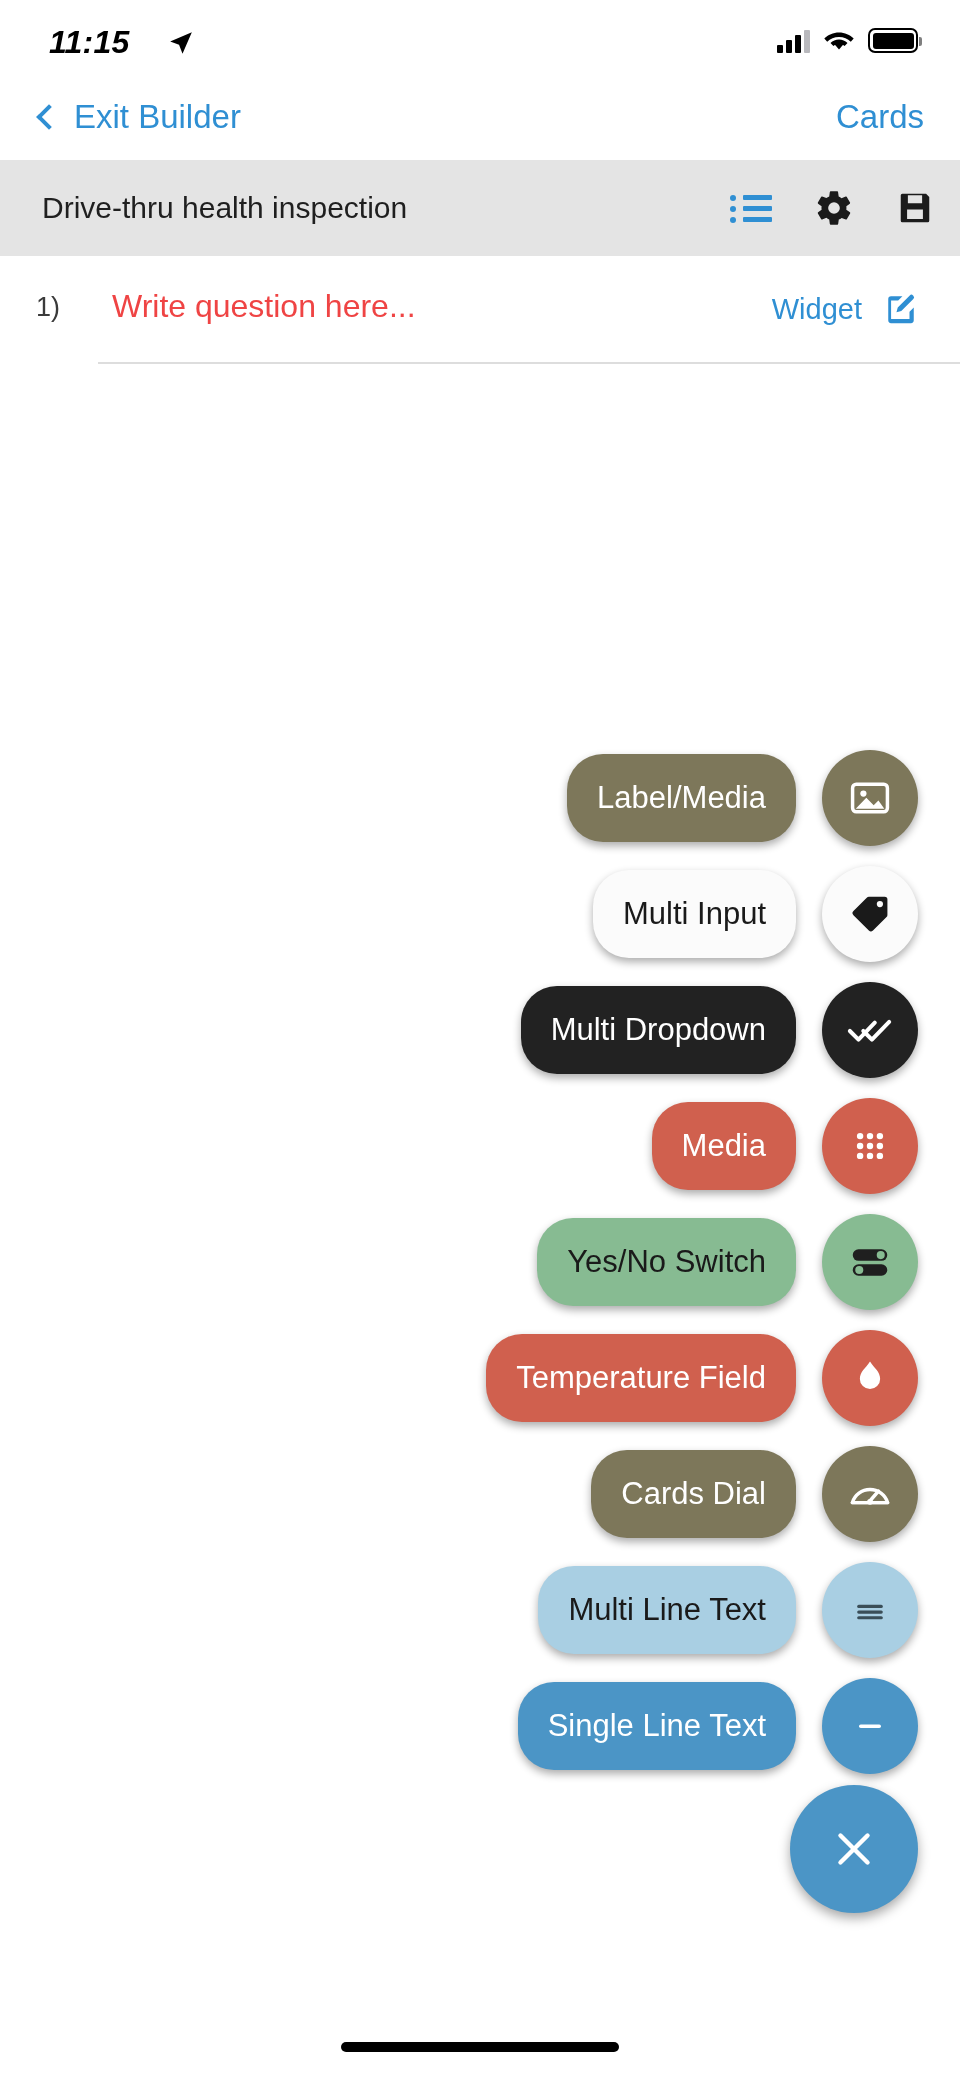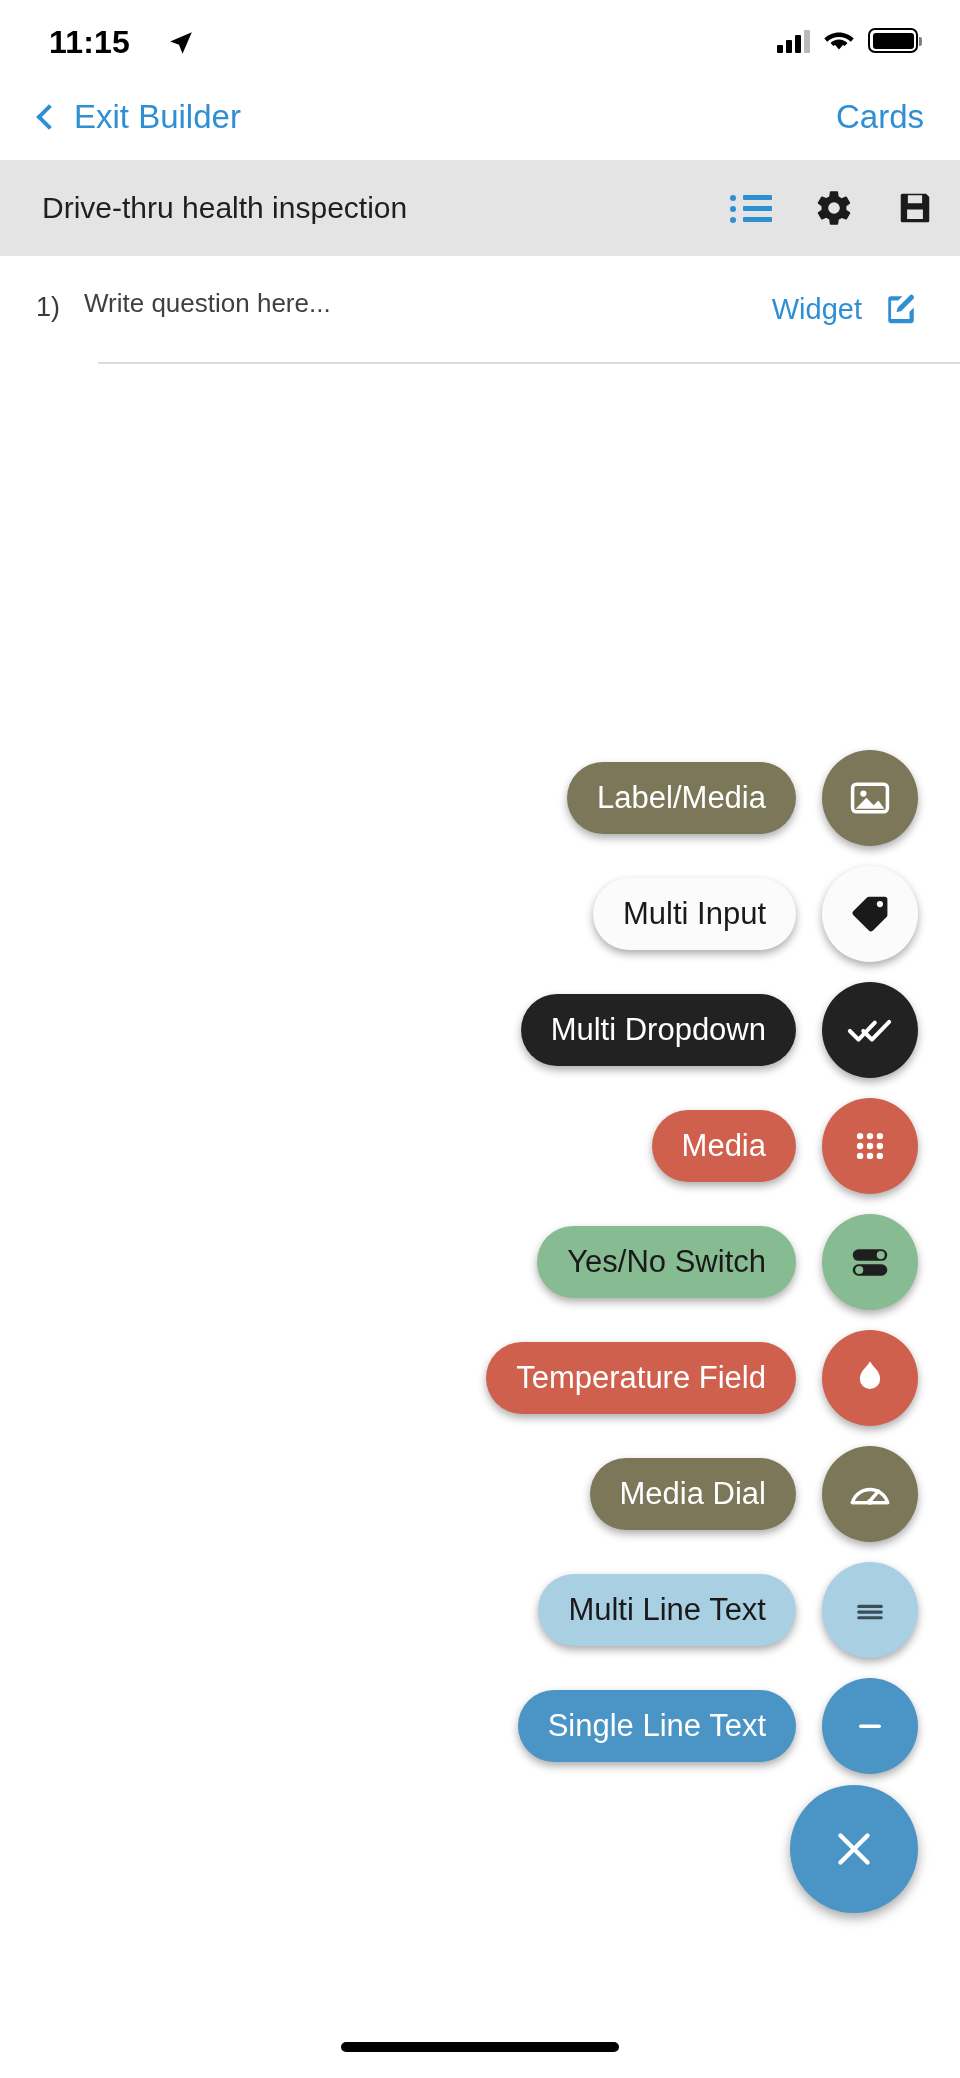--- a/index.html
+++ b/index.html
@@ -23,20 +23,21 @@
     width: 100%;
   }
   .statusbar .clock {
     position: absolute;
     left: 49px;
     top: 24px;
     font-size: 32px;
     font-weight: 600;
     color: #000;
     letter-spacing: 0.2px;
+    font-style: italic;
   }
   .statusbar .loc-arrow {
     position: absolute;
     left: 168px;
     top: 30px;
     width: 26px;
     height: 26px;
   }
   .statusbar .right-icons {
     position: absolute;
@@ -184,24 +185,24 @@
   }
   .qnum {
     position: absolute;
     left: 36px;
     top: 36px;
     font-size: 27px;
     color: #3a3a3a;
   }
   .qplaceholder {
     position: absolute;
-    left: 84px;
+    left: 112px;
     top: 32px;
-    font-size: 26px;
-    color: #404040;
+    font-size: 32px;
+    color: #ef4444;
   }
   .widget-link {
     position: absolute;
     right: 98px;
     top: 37px;
     font-size: 29px;
     color: #2f8fd3;
   }
   .widget-pencil {
     position: absolute;
@@ -228,21 +229,21 @@
   }
   .fab-row {
     position: relative;
     height: 116px;
     display: flex;
     justify-content: flex-end;
     align-items: center;
     padding-right: 42px;
   }
   .pill {
-    height: 72px;
+    height: 88px;
     border-radius: 36px;
     display: flex;
     align-items: center;
     padding: 0 30px;
     font-size: 31px;
     white-space: nowrap;
     margin-right: 26px;
     box-shadow: 0 4px 9px rgba(0,0,0,0.33);
   }
   .circle {
@@ -420,21 +421,21 @@
   <div class="fab-row">
     <div class="pill" style="background:#d0604e;color:#ffffff">Temperature Field</div>
     <div class="circle" style="background:#d0604e">
       <svg width="42" height="42" viewBox="0 0 24 24">
         <path d="M12 2.5 c2.6 4 5.8 5.8 5.8 10 A5.8 5.8 0 0 1 12 18.3 a5.8 5.8 0 0 1-5.8-5.8 c0-4.2 3.2-6 5.8-10 Z" fill="#fff"></path>
       </svg>
     </div>
   </div>
 
   <div class="fab-row">
-    <div class="pill" style="background:#7d775a;color:#ffffff">Media Dial</div>
+    <div class="pill" style="background:#7d775a;color:#ffffff">Cards Dial</div>
     <div class="circle" style="background:#7d775a">
       <svg width="46" height="46" viewBox="0 0 24 24">
         <path d="M2.8 16.5 A9.6 9.6 0 0 1 21.2 16.5 Z" fill="none" stroke="#fff" stroke-width="1.8" stroke-linejoin="round"></path>
         <path d="M2.8 16.5 h18.4" stroke="#fff" stroke-width="1.8" stroke-linecap="round"></path>
         <path d="M12 15.6 L16.4 10.5" stroke="#fff" stroke-width="1.9" stroke-linecap="round"></path>
         <circle cx="12" cy="16.1" r="1.5" fill="#fff"></circle>
       </svg>
     </div>
   </div>
 

